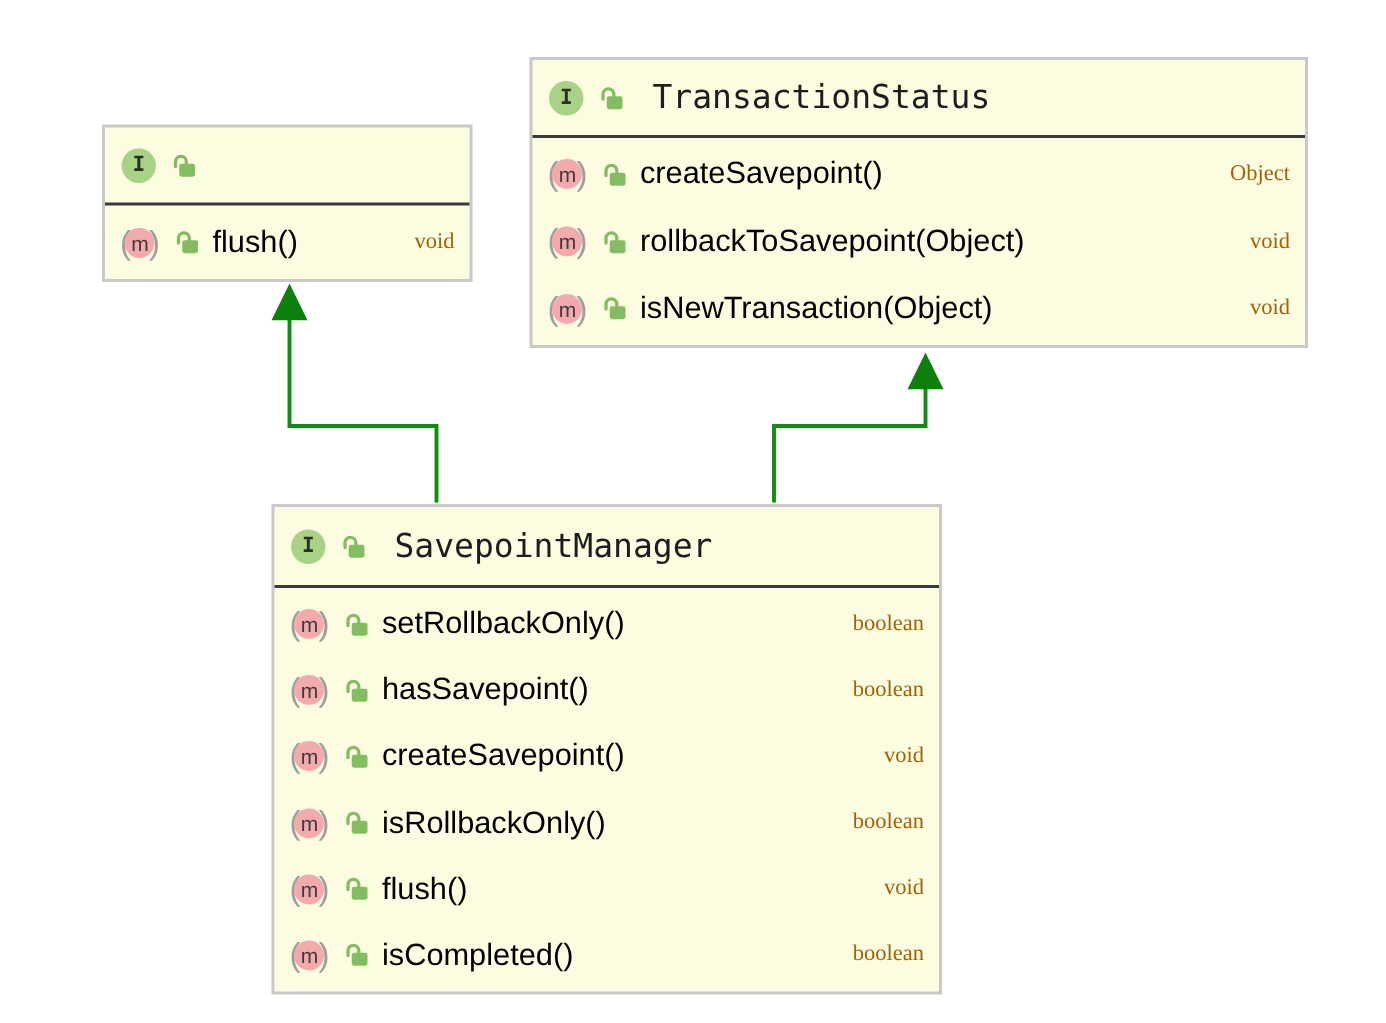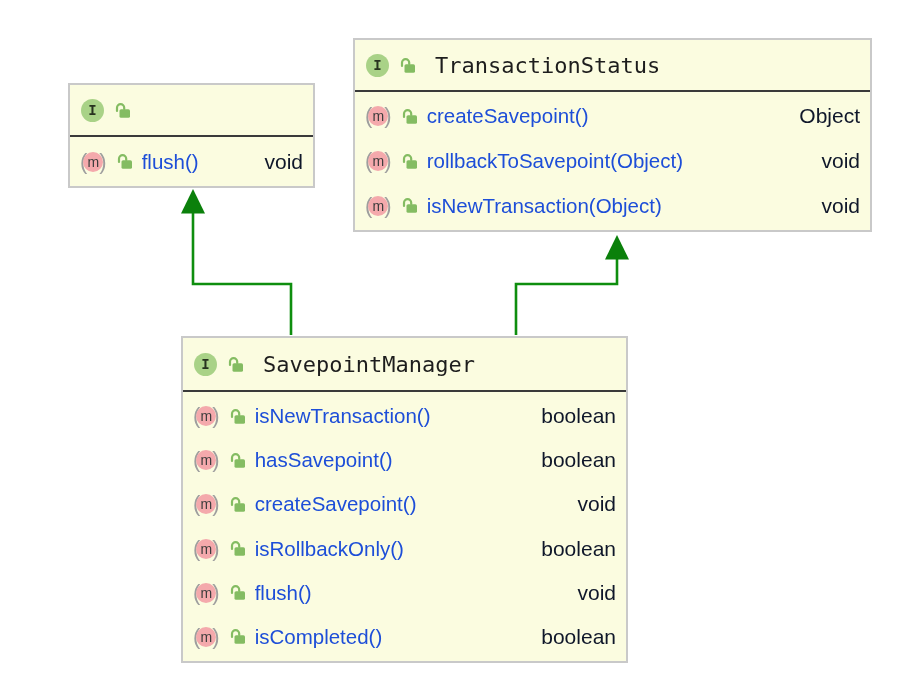--- a/index.html
+++ b/index.html
@@ -46,28 +46,29 @@
   .members { display: flex; flex-direction: column; flex: 1 1 auto; padding: 2px 0; }
   .member-row {
     display: flex;
     align-items: center;
     gap: 8px;
     padding: 0 10px;
     flex: 1 1 0;
   }
   .member-name {
     font-size: 20.5px;
-    color: #1d4ed8;
+    color: #000000;
     white-space: nowrap;
     margin-right: auto;
   }
   .member-type {
-    font-size: 21px;
-    color: #0f172a;
+    font-size: 15px;
+    color: #a16207;
     white-space: nowrap;
+    font-family: Liberation Serif, serif;
   }
 
   
   .iface-badge {
     width: 23px; height: 23px;
     border-radius: 50%;
     background: #A9D287;
     display: inline-flex;
     align-items: center;
     justify-content: center;
@@ -212,21 +213,21 @@
     <div class="members">
       <div class="member-row">
         <span class="method-badge">
             <span class="paren">(</span>
             <span class="m-circle">m</span>
             <span class="paren">)</span>
           </span>
         <svg class="lock-icon" width="19" height="19">
             <use href="#lock-shape"></use>
           </svg>
-        <span class="member-name">isNewTransaction()</span>
+        <span class="member-name">setRollbackOnly()</span>
         <span class="member-type">boolean</span>
       </div>
       <div class="member-row">
         <span class="method-badge">
             <span class="paren">(</span>
             <span class="m-circle">m</span>
             <span class="paren">)</span>
           </span>
         <svg class="lock-icon" width="19" height="19">
             <use href="#lock-shape"></use>

